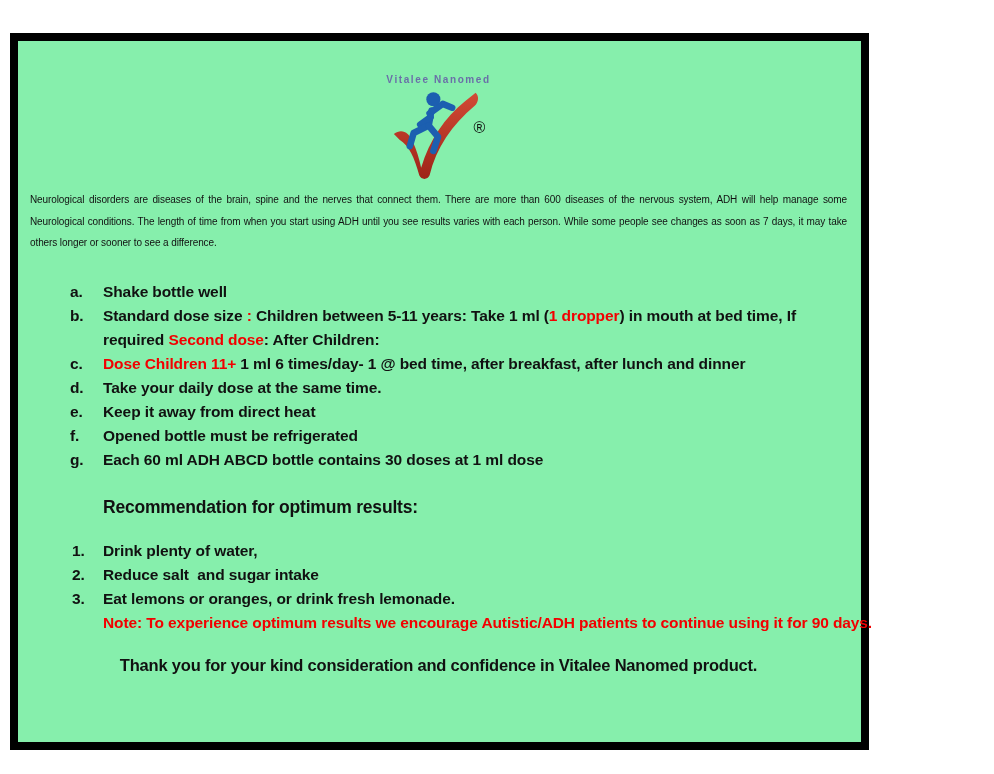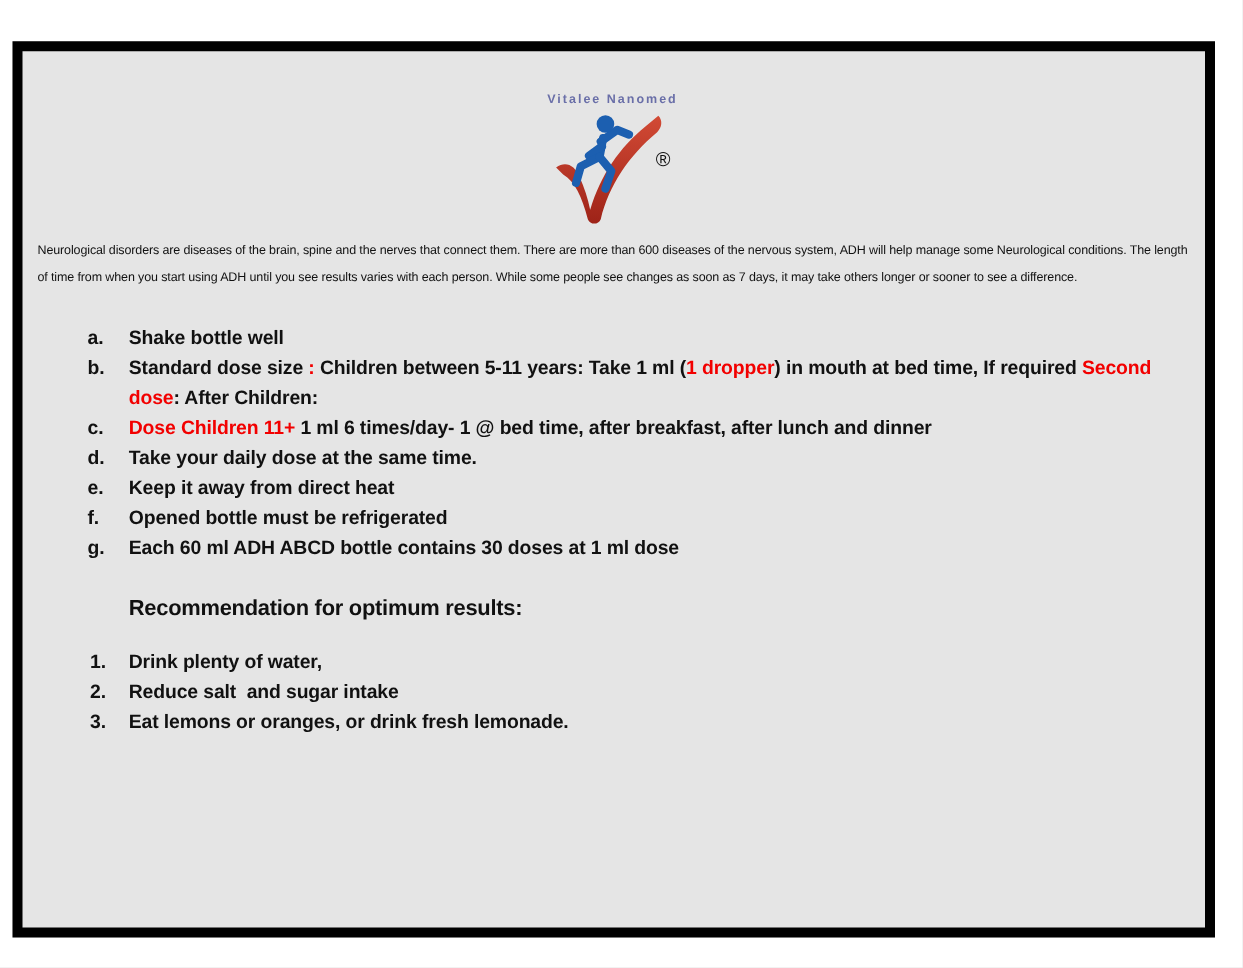--- a/index.html
+++ b/index.html
@@ -2,22 +2,22 @@
 <html><head>
 <meta charset="utf-8">
 <style>
   html,body { margin:0; padding:0; }
   body {
     width:994px; height:774px; background:#ffffff; position:relative;
     font-family:"Liberation Sans", sans-serif; color:#111;
     overflow:hidden;
   }
   .sheet {
-    position:absolute; left:10px; top:33px; width:962px; height:717px;
-    border:8px solid #000; box-sizing:border-box; background:#e5e5e5;
+    position:absolute; left:10px; top:33px; width:859px; height:717px;
+    border:8px solid #000; box-sizing:border-box; background:#86efac;
   }
   .content { padding:34px 14px 0 12px; }
 
   .logo-block { text-align:center; line-height:1; }
   .brand {
     display:block; color:#6a6fa8; font-size:10px; font-weight:bold;
     letter-spacing:1.6px;
   }
   .logo-svg { margin-top:2px; }
 
@@ -130,16 +130,18 @@
       <div class="row">
         <span class="marker">2.</span>
         <span class="itext">Reduce salt  and sugar intake</span>
       </div>
       <div class="row">
         <span class="marker">3.</span>
         <span class="itext">Eat lemons or oranges, or drink fresh lemonade.</span>
       </div>
     </div>
 
+    <div class="note">Note: To experience optimum results we encourage Autistic/ADH patients to continue using it for 90 days.</div>
 
+    <div class="closing">Thank you for your kind consideration and confidence in Vitalee Nanomed product.</div>
 
   </div>
 </div>
 
 </body></html>

